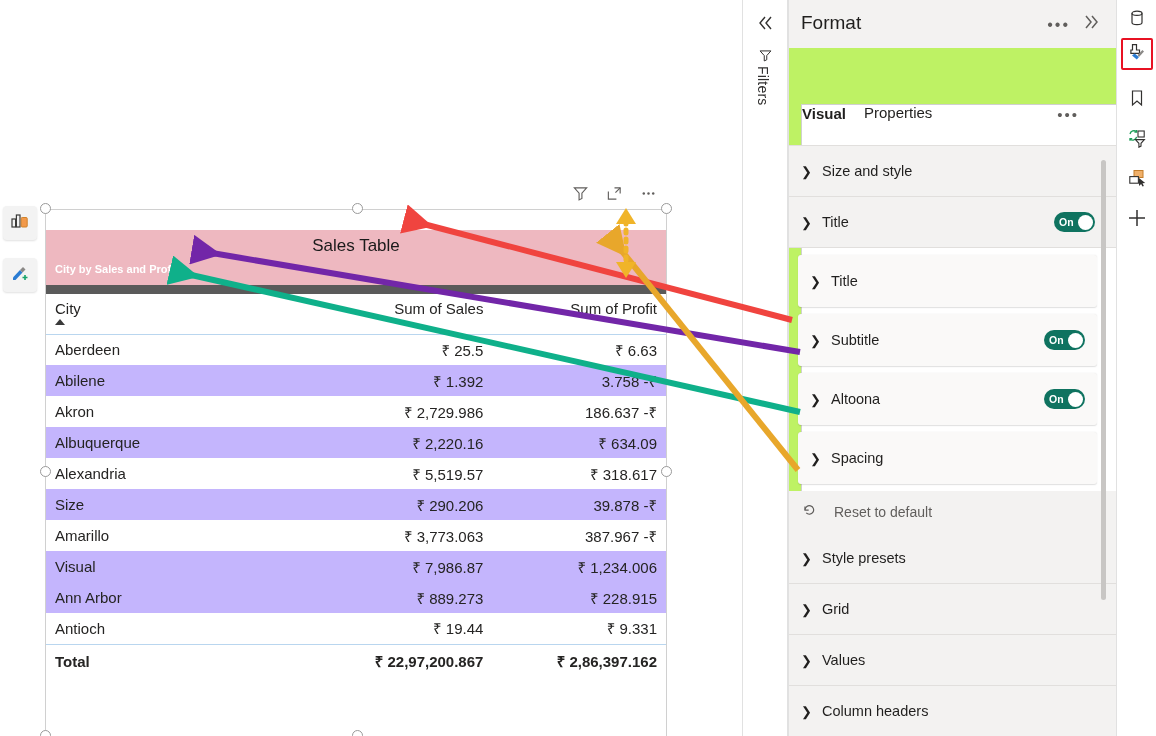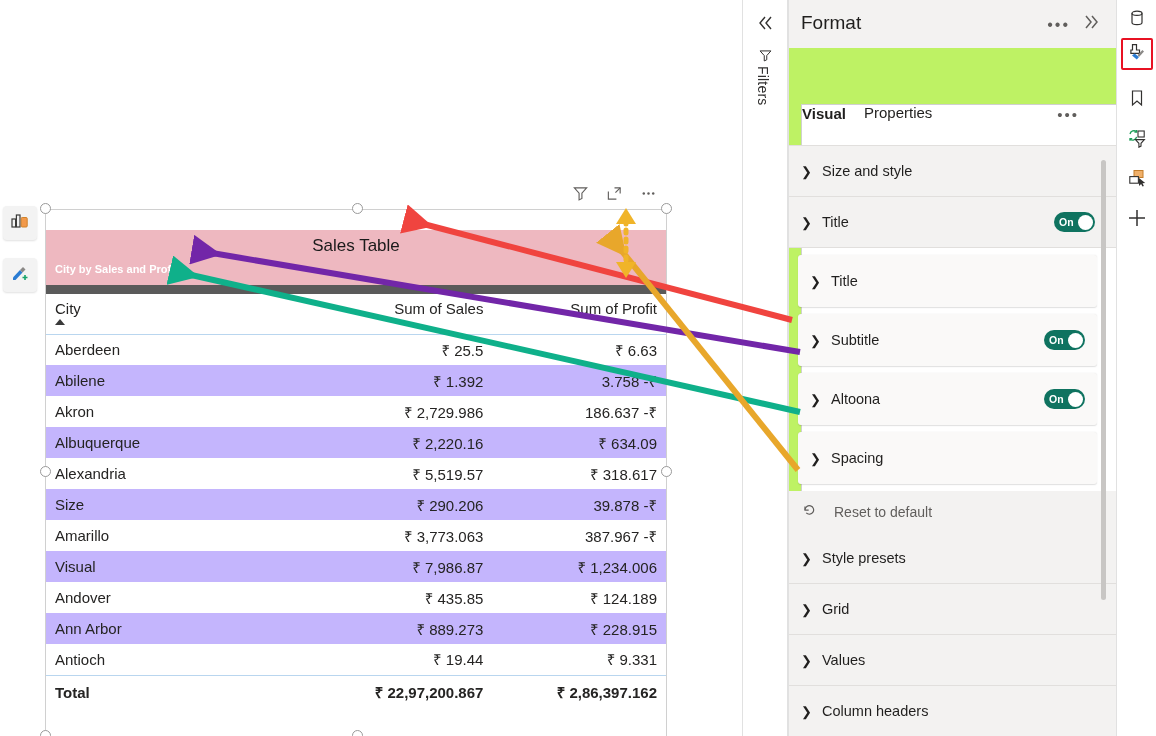--- a/index.html
+++ b/index.html
@@ -312,25 +312,20 @@
           </tr>
           <tr>
             <td>Amarillo</td>
             <td class="num">₹ 3,773.063</td>
             <td class="num">387.967 -₹</td>
           </tr>
           <tr class="alt">
             <td>Visual</td>
             <td class="num">₹ 7,986.87</td>
             <td class="num">₹ 1,234.006</td>
-          </tr>
-          <tr>
-            <td>Andover</td>
-            <td class="num">₹ 435.85</td>
-            <td class="num">₹ 124.189</td>
           </tr>
           <tr class="alt">
             <td>Ann Arbor</td>
             <td class="num">₹ 889.273</td>
             <td class="num">₹ 228.915</td>
           </tr>
           <tr>
             <td>Antioch</td>
             <td class="num">₹ 19.44</td>
             <td class="num">₹ 9.331</td>

